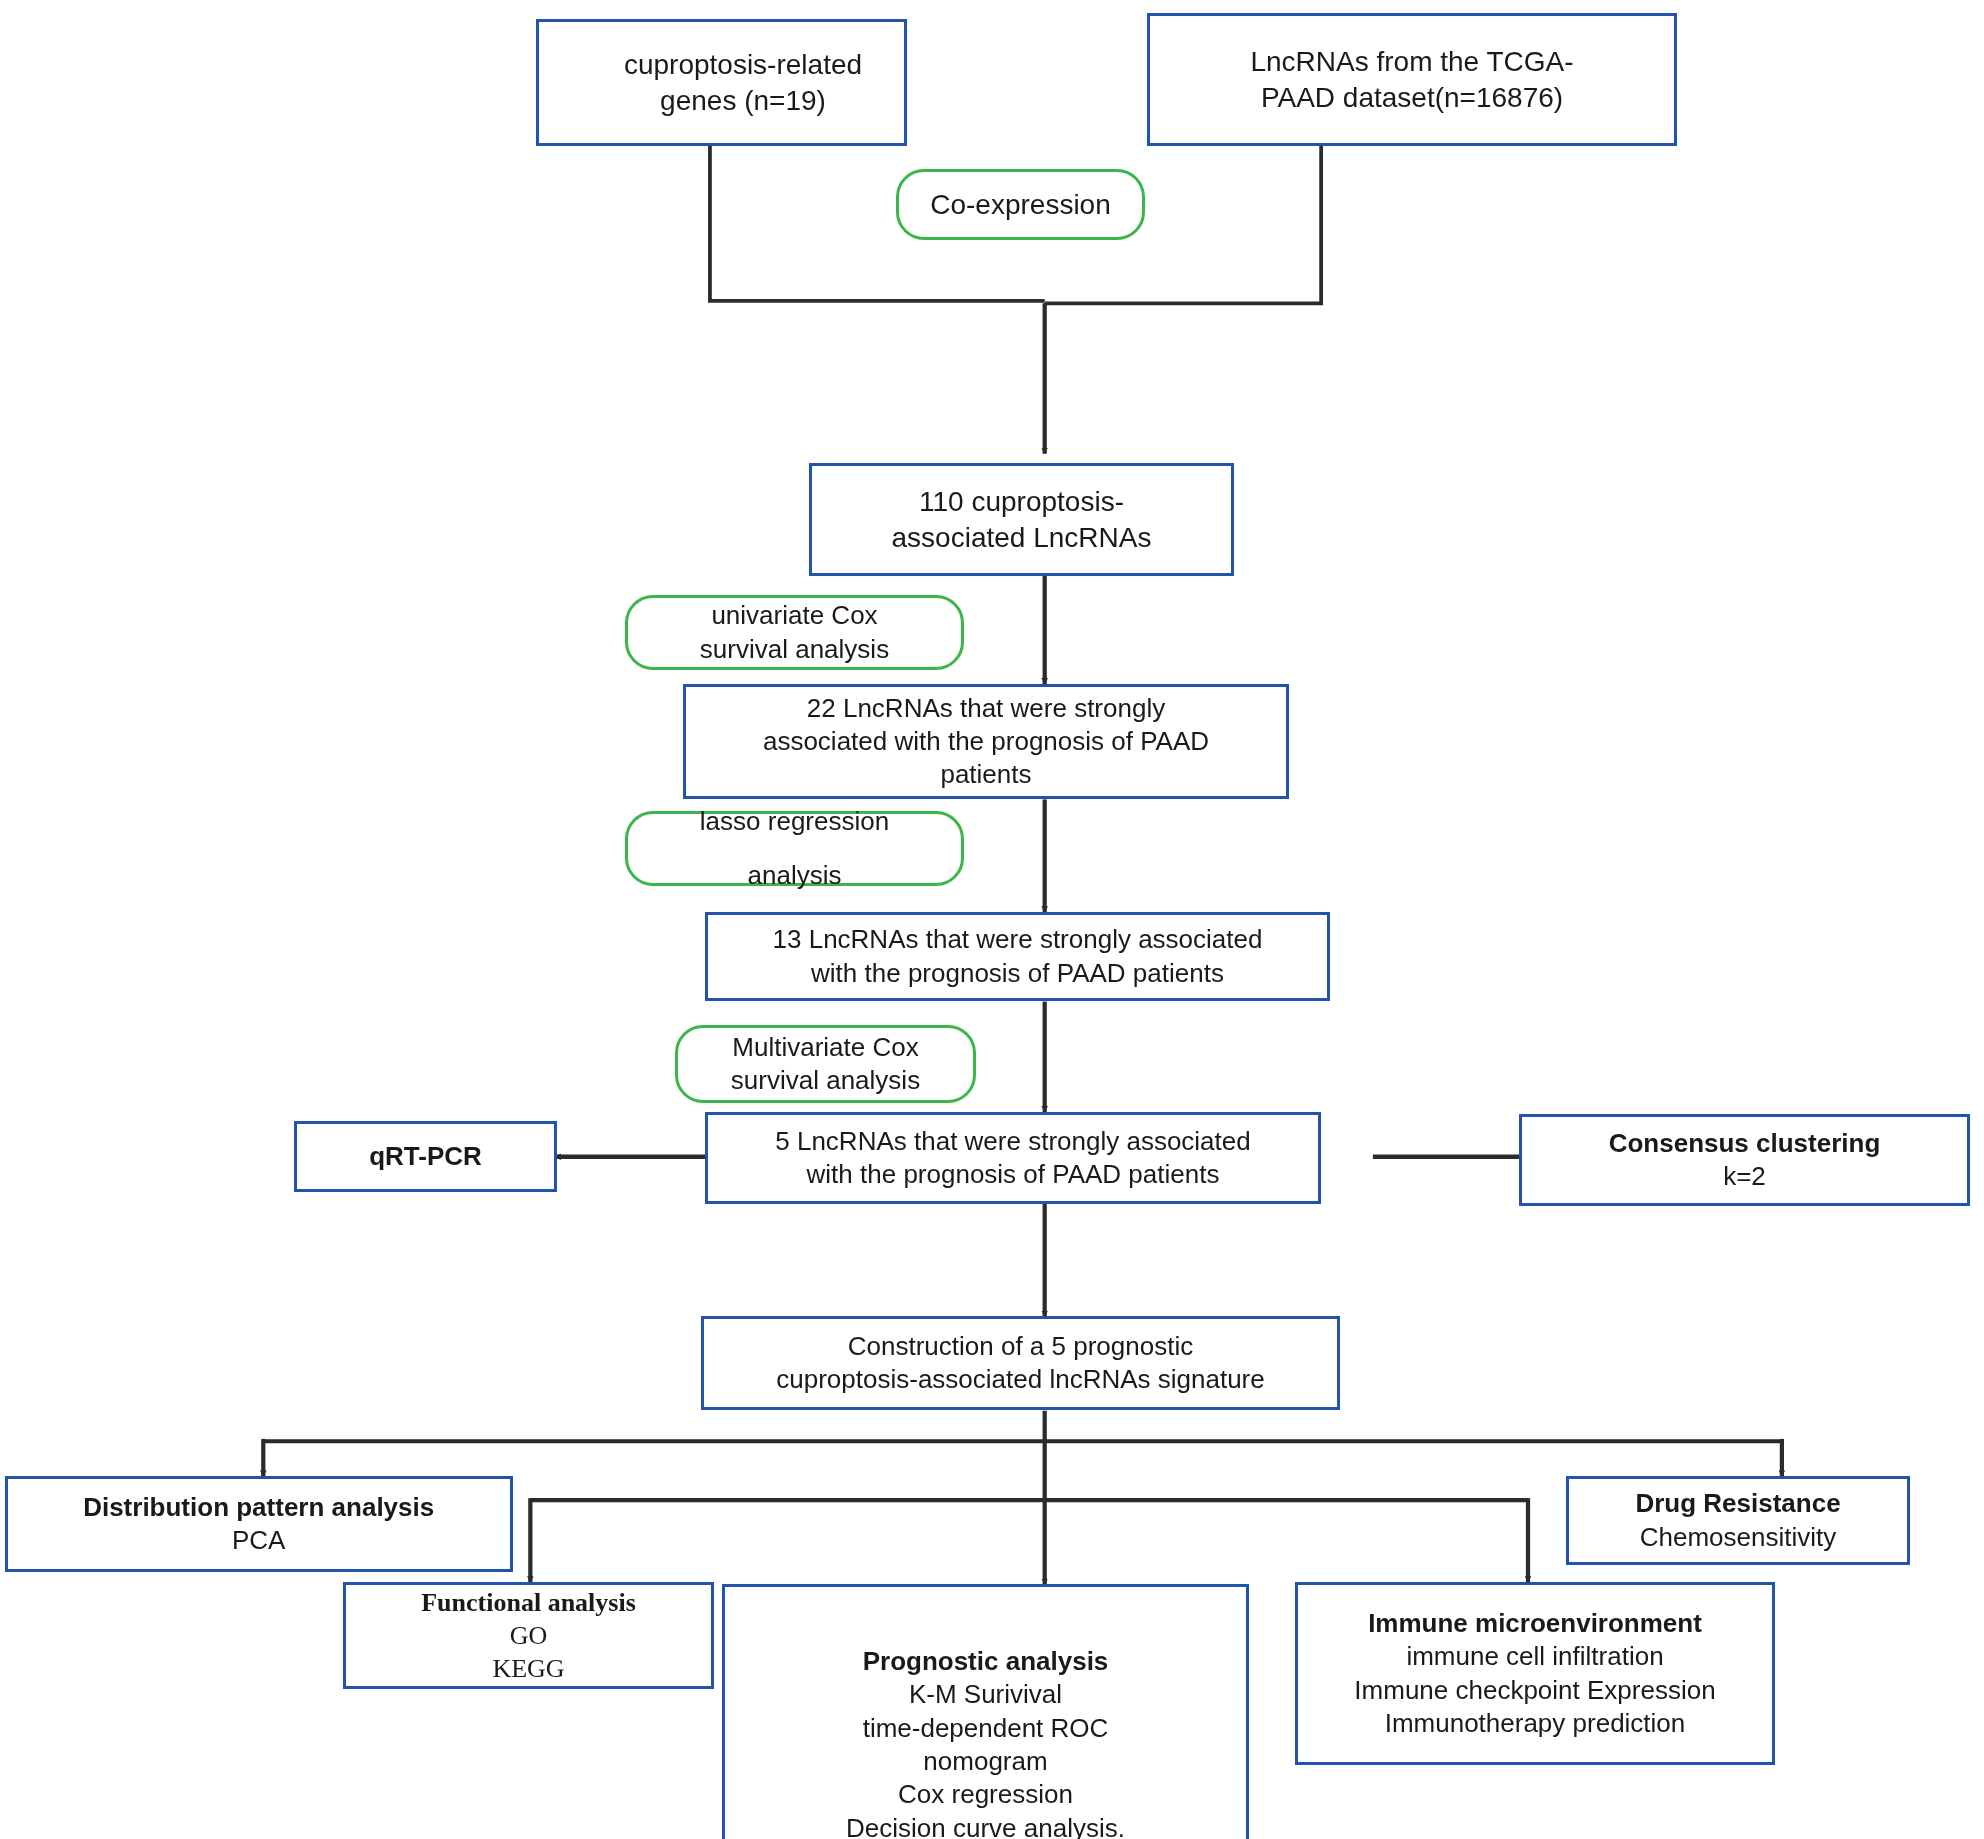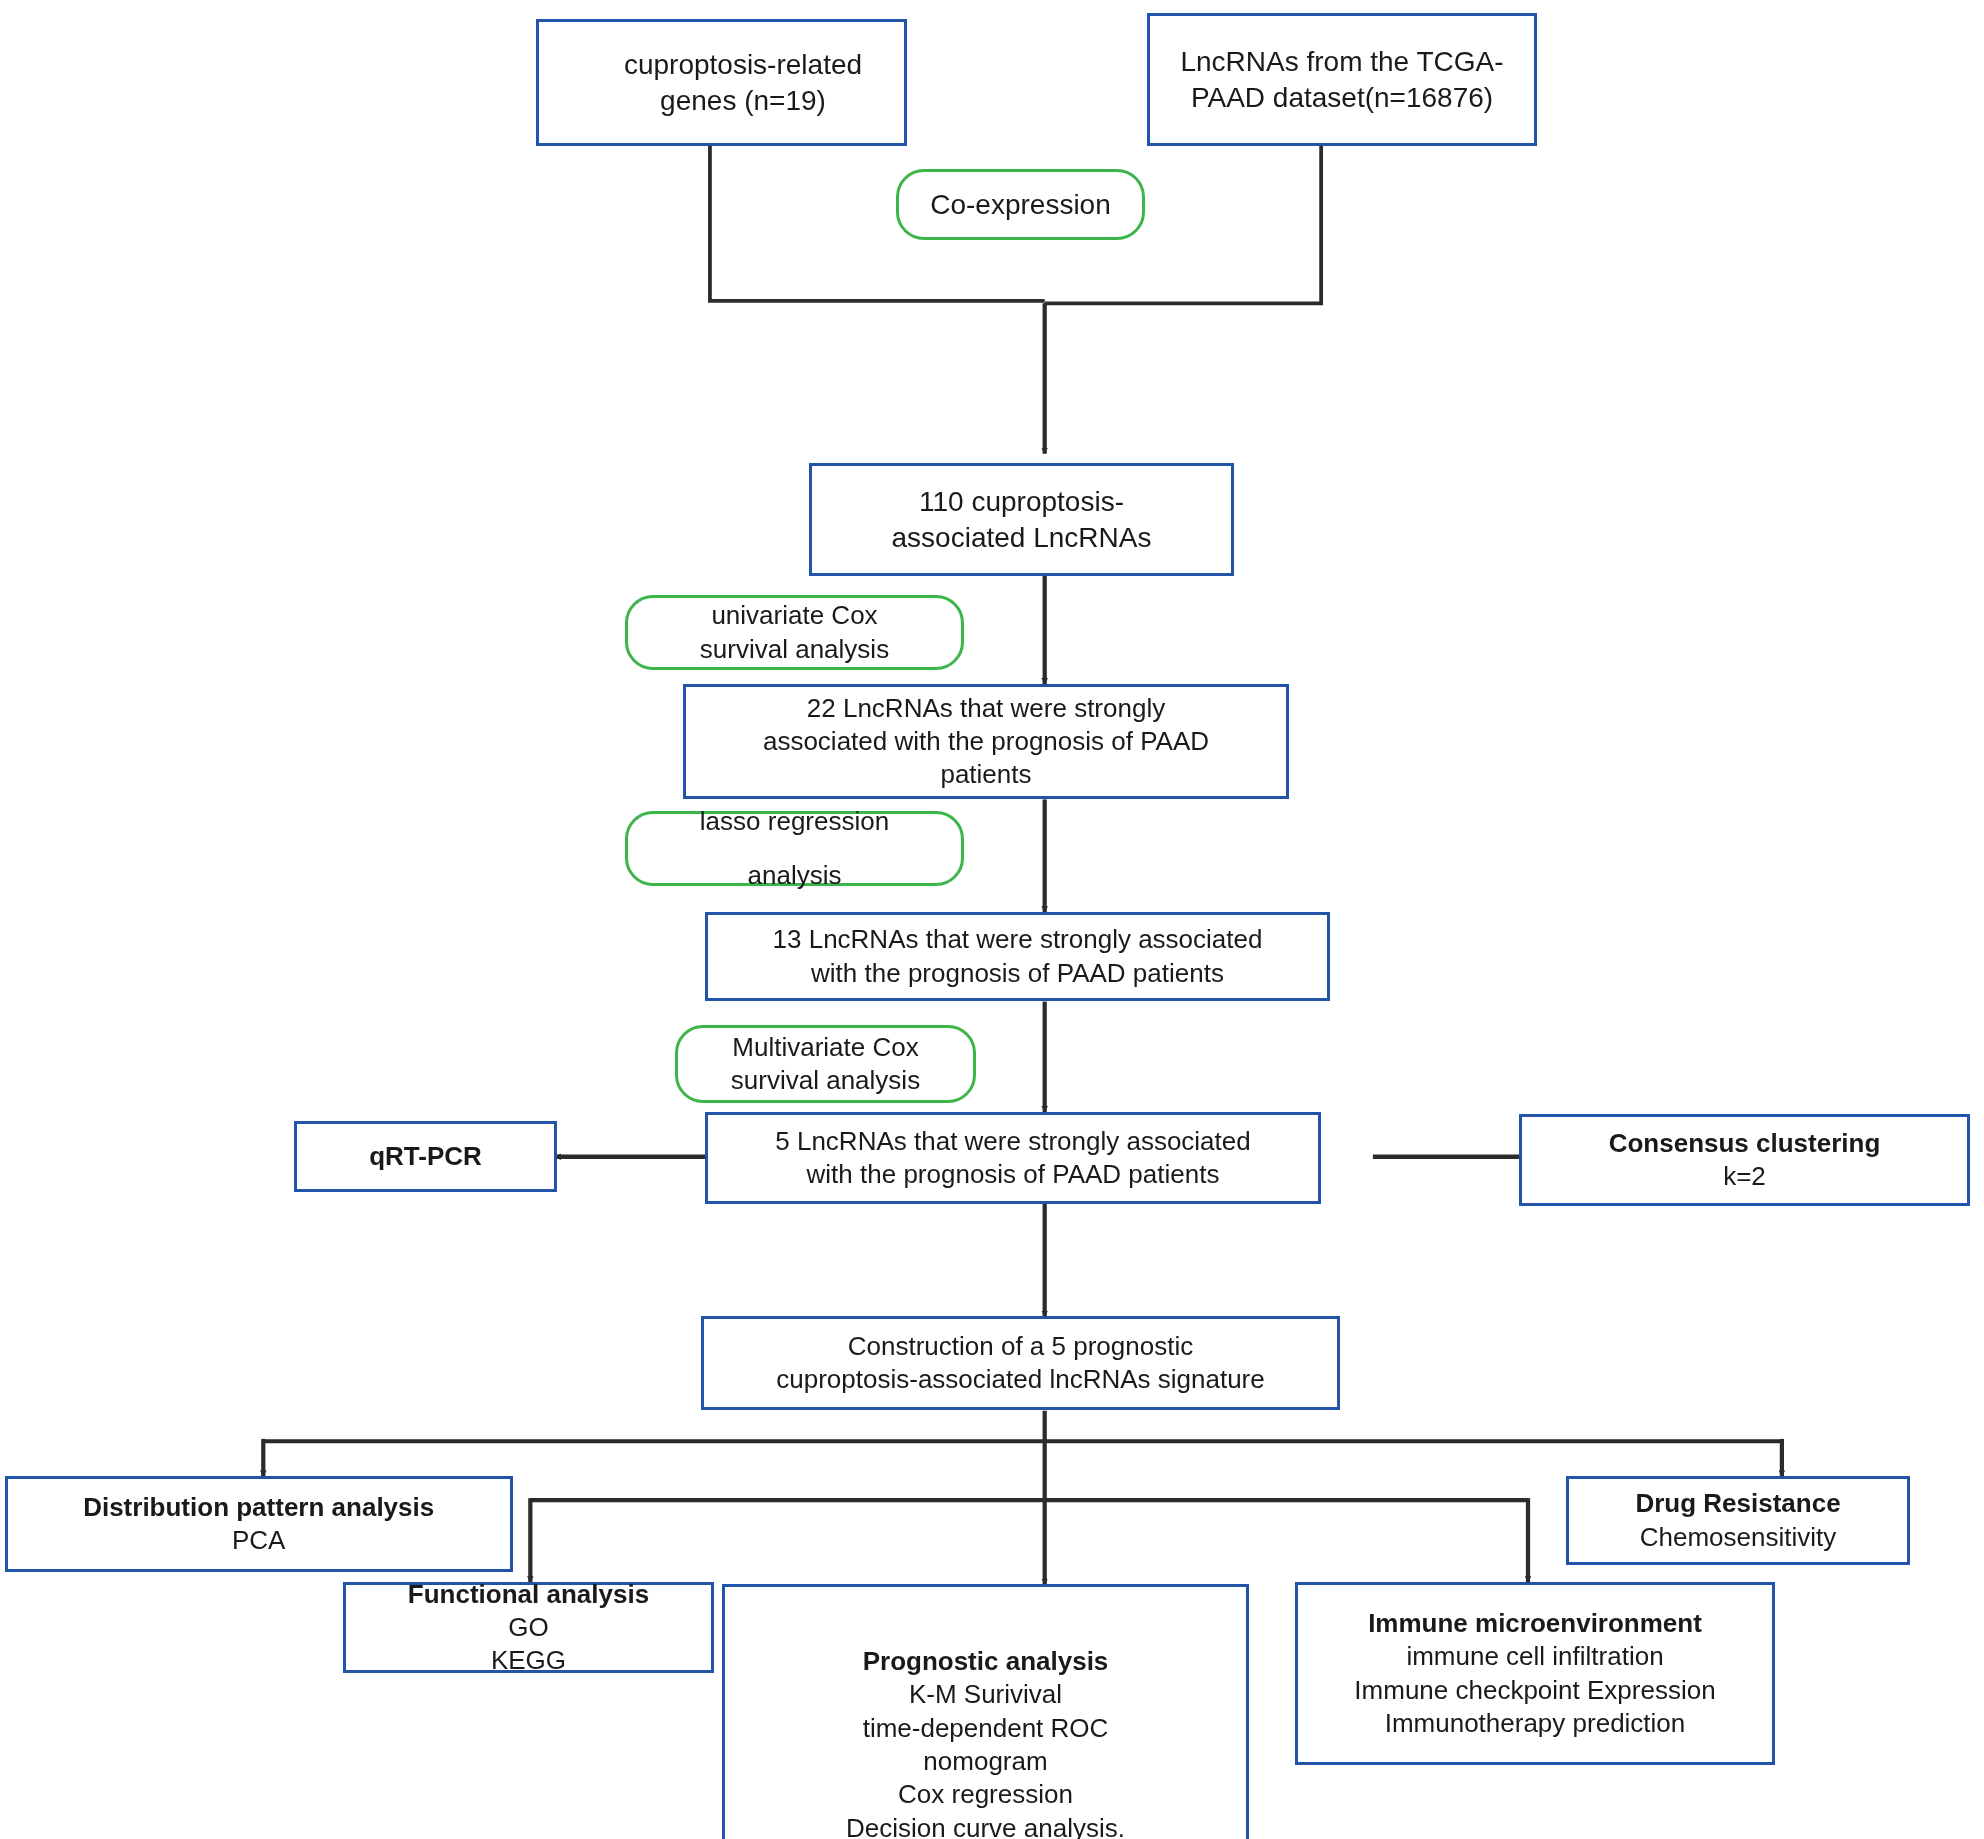--- a/index.html
+++ b/index.html
@@ -101,21 +101,21 @@
       <path d="M1128,3186 L1128,3365" marker-end="url(#arrowHead)"></path>
       <path d="M3250,3186 L3250,3365" marker-end="url(#arrowHead)"></path>
     </g>
   </svg>
 
   <div class="node process fs-big" style="left:536px; top:19px; width:371px; height:127px;padding-left:43px;">
     <span class="line">cuproptosis-related</span>
     <span class="line">genes  (n=19)</span>
   </div>
 
-  <div class="node process fs-big" style="left:1147px; top:13px; width:390px; height:133px;">
+  <div class="node process fs-big" style="left:1147px; top:13px; width:530px; height:133px;">
     <span class="line">LncRNAs from the TCGA-</span>
     <span class="line">PAAD dataset(n=16876)</span>
   </div>
 
   <div class="node method fs-big" style="left:896px; top:169px; width:249px; height:71px;">
     <span class="line">Co-expression</span>
   </div>
 
   <div class="node process fs-big" style="left:809px; top:463px; width:425px; height:113px;">
     <span class="line">110 cuproptosis-</span>
@@ -166,21 +166,21 @@
   <div class="node process fs-med" style="left:701px; top:1316px; width:639px; height:94px;">
     <span class="line">Construction of a 5 prognostic</span>
     <span class="line">cuproptosis-associated lncRNAs signature</span>
   </div>
 
   <div class="node process fs-med" style="left:4.7px; top:1476px; width:508px; height:96px;">
     <span class="line bold">Distribution pattern analysis</span>
     <span class="line">PCA</span>
   </div>
 
-  <div class="node process fs-med" style="left:343px; top:1582px; width:371px; height:91px;">
+  <div class="node process fs-med" style="left:343px; top:1582px; width:371px; height:107px;font-family:Liberation Serif, serif;">
     <span class="line bold">Functional analysis</span>
     <span class="line">GO</span>
     <span class="line">KEGG</span>
   </div>
 
   <div class="node process fs-med" style="left:722px; top:1584px; width:527px; height:322px;">
     <span class="line bold">Prognostic analysis</span>
     <span class="line">K-M Surivival</span>
     <span class="line">time-dependent ROC</span>
     <span class="line">nomogram</span>

